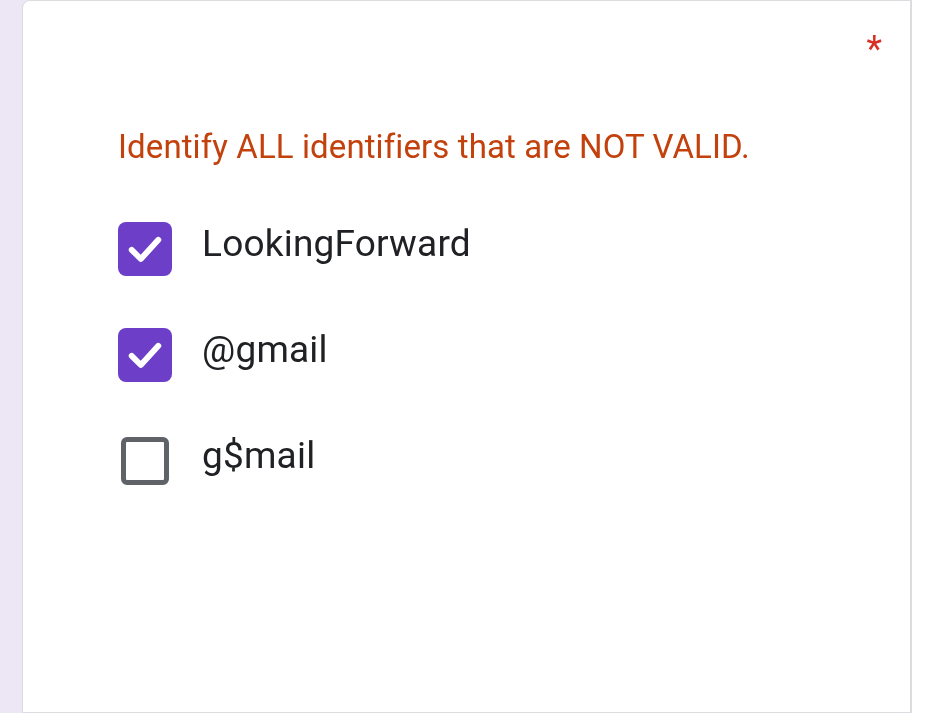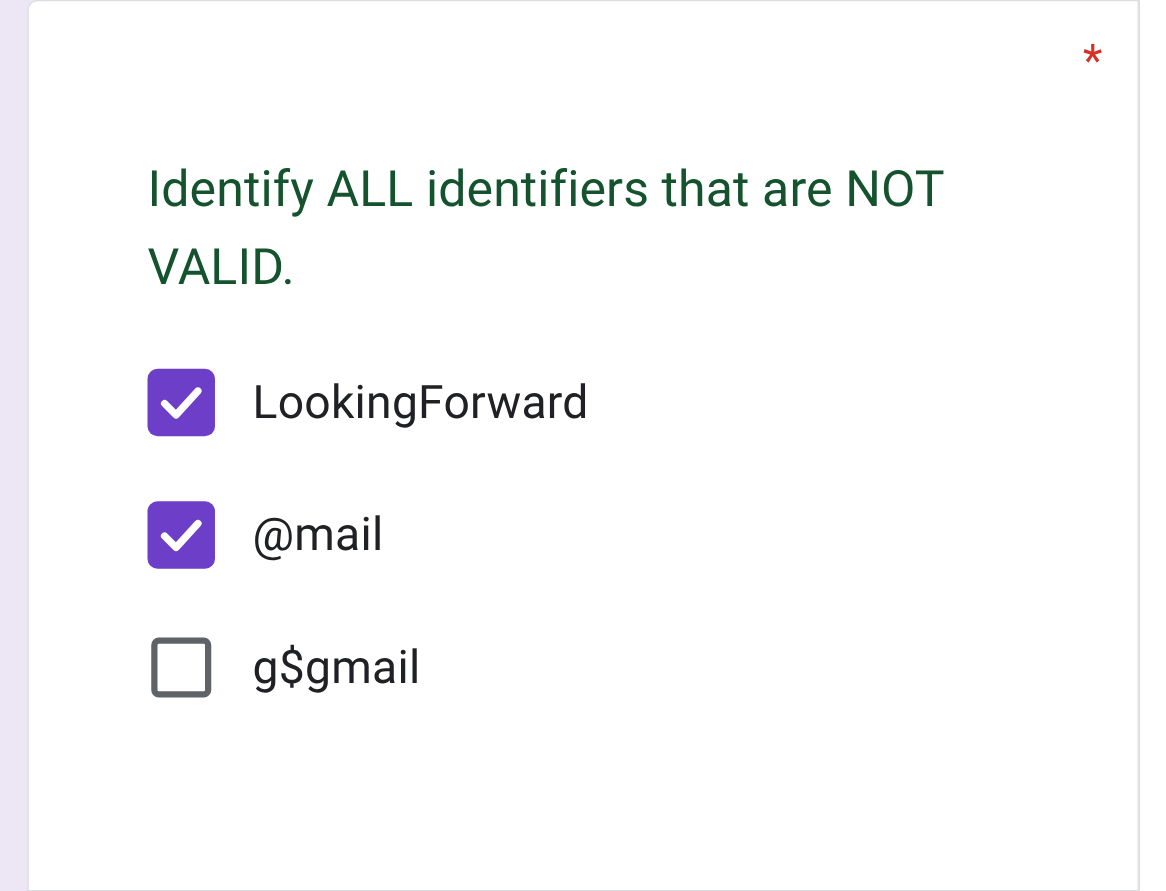--- a/index.html
+++ b/index.html
@@ -43,36 +43,35 @@
   .required-asterisk {
     position: absolute;
     top: 30px;
     right: 28px;
     color: #d93025;
     font-size: 36px;
     font-weight: 400;
     line-height: 1;
   }
   .question-text {
-    font-size: 40px;
+    font-size: 33px;
     line-height: 1.55;
-    color: #14532d;
+    color: #c2410c;
     font-weight: 400;
     margin: 120px 80px 50px 95px;
     letter-spacing: 0.1px;
   }
   .options {
     display: flex;
     flex-direction: column;
     gap: 52px;
     margin-left: 95px;
   }
   .option-row {
     display: flex;
-    align-items: center;
     gap: 30px;
   }
   .checkbox {
     width: 54px;
     height: 54px;
     border-radius: 8px;
     display: flex;
     align-items: center;
     justify-content: center;
     flex-shrink: 0;
@@ -118,25 +117,25 @@
         </div>
         <span class="option-label">LookingForward</span>
       </div>
 
       <div class="option-row">
         <div class="checkbox checked">
           <svg viewBox="0 0 24 24">
               <path fill="none" stroke="#ffffff" stroke-width="3.5" stroke-linecap="round" stroke-linejoin="round" d="M4 12.5 L9.5 18 L20 6.5"></path>
             </svg>
         </div>
-        <span class="option-label">@mail</span>
+        <span class="option-label">@gmail</span>
       </div>
 
       <div class="option-row">
         <div class="checkbox unchecked"></div>
-        <span class="option-label">g$gmail</span>
+        <span class="option-label">g$mail</span>
       </div>
 
 
     </div>
   </div>
   <div class="right-edge"></div>
 </div>
 
 </body></html>

